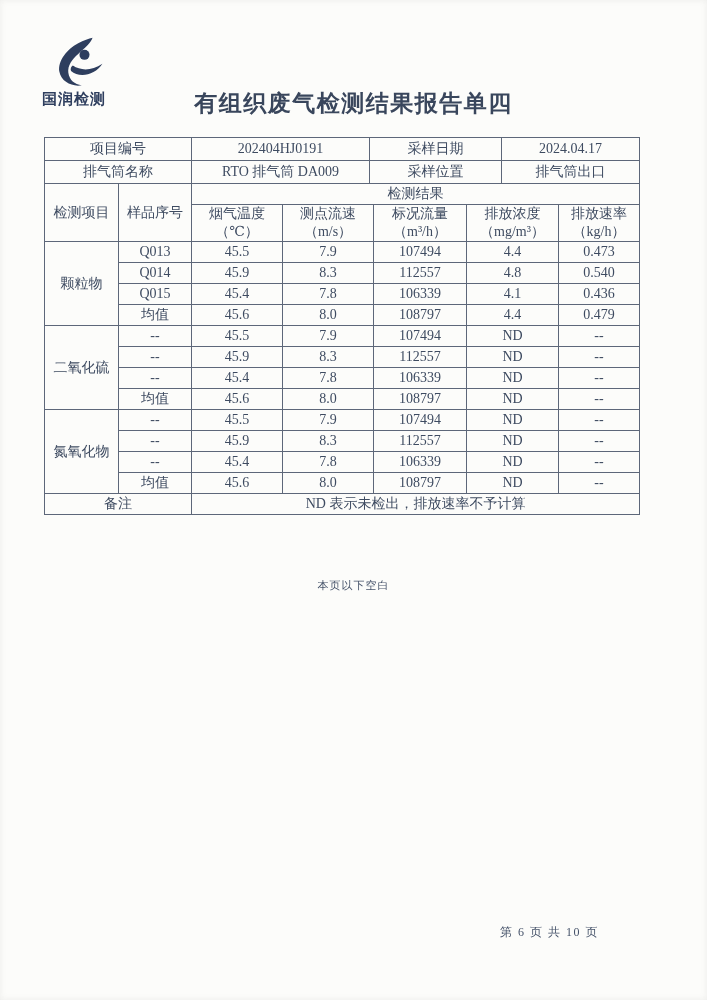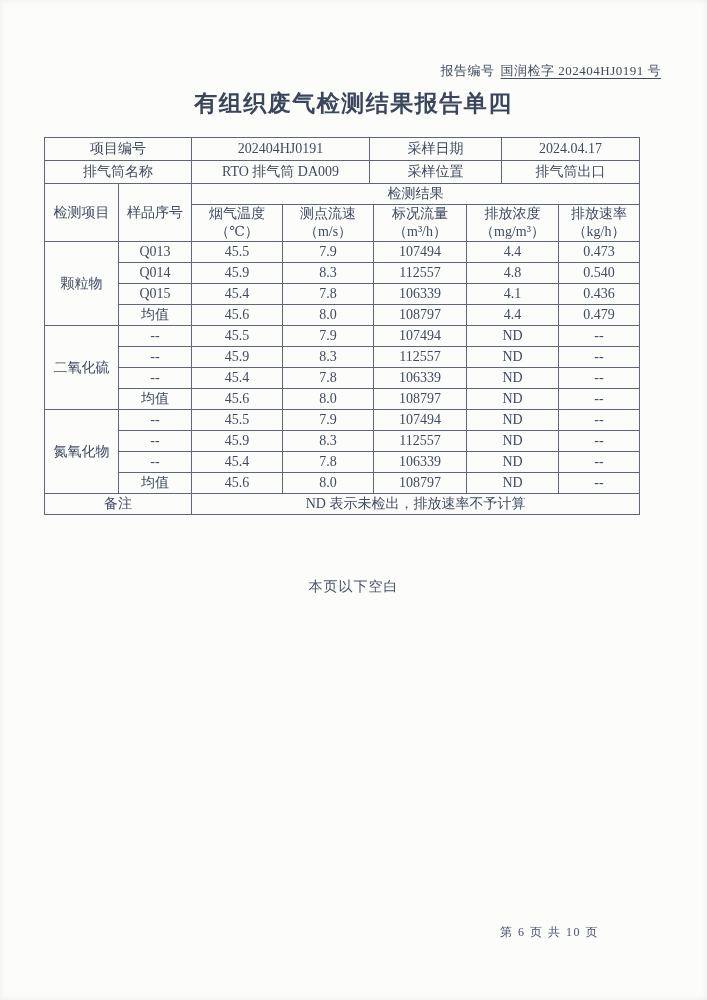--- a/index.html
+++ b/index.html
@@ -50,37 +50,44 @@
   table.results tr { height: 21px; }
   tr.res-head1 { height: 18px; }
   tr.res-head2 { height: 40px; }
   tr.remark-row { height: 23px; }
   .prewrap { white-space: pre-line; line-height: 1.35; }
   .unit-line { display: block; }
   .col-name { display: block; }
   
   .blank-note {
     position: absolute; left: 0; top: 578px; width: 100%;
-    text-align: center; font-size: 14px; letter-spacing: 1px; color: #46536a;
+    text-align: center; font-size: 11px; letter-spacing: 1px; color: #46536a;
   }
   
   .page-footer {
     position: absolute; top: 924px; right: 108px;
     font-size: 12px; letter-spacing: 1.5px; color: #46536a; text-align: right;
   }
 </style>
 </head>
 <body>
 
 <div class="page">
 
-
-  <div class="report-no">
-    <span>报告编号</span><span class="value">国润检字 202404HJ0191 号</span>
+  <div class="logo-wrap">
+    <svg class="logo-mark" width="64" height="52" viewBox="0 0 70 58">
+      <g fill="#2e3e5e">
+        <path d="M49,2 C47,8 40,14 33,20 C26,26 21,33 22,41 C23,49 29,54 37,55 C26,57 14,51 12,40 C10,28 20,15 33,8 C39,5 45,3 49,2 Z"></path>
+        <circle cx="40" cy="21" r="5.6"></circle>
+        <path d="M27,33 C36,39 48,39 60,31 C52,44 34,47 25,39 C24,37 25,34 27,33 Z"></path>
+      </g>
+    </svg>
+    <span class="logo-text">国润检测</span>
   </div>
+
 
   <div class="doc-title">有组织废气检测结果报告单四</div>
 
   <div class="tables">
 
     <table class="info">
       <colgroup>
           <col style="width:147px">
           <col style="width:178px">
           <col style="width:132px">

